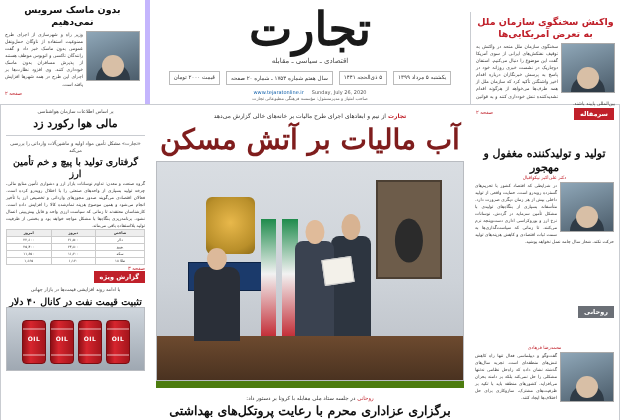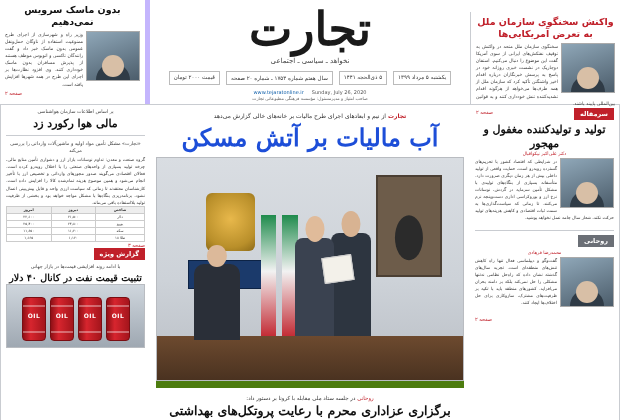--- a/index.html
+++ b/index.html
@@ -132,20 +132,21 @@
     flex:1;
     min-height:0;
   }
   .col-right{
     width:150px;
     box-sizing:border-box;
     border-right:1px solid #c9ccd1;
     padding:3px 5px;
     display:flex;
     flex-direction:column;
+    gap:24px;
   }
   .col-left{
     width:150px;
     box-sizing:border-box;
     border-left:1px solid #c9ccd1;
     padding:3px 5px;
     display:flex;
     flex-direction:column;
   }
   .col-center{
@@ -168,23 +169,23 @@
   .section-tag.gray{background:#6b6f76;}
   .kicker{
     font-size:6px;
     color:#333;
     text-align:center;
     margin:2px 0 3px 0;
     line-height:1.5;
   }
   .kicker .hl{color:#c0202a;font-weight:700;}
   .lead-head{
-    font-size:24px;
+    font-size:28px;
     font-weight:700;
-    color:#1d4ed8;
+    color:#7f1d1d;
     text-align:center;
     line-height:1.15;
     margin:1px 0 5px 0;
     font-family:"DejaVu Serif", serif;
   }
   .lead-photo{
     flex:1;
     min-height:0;
     border:1px solid #b9bcc1;
     position:relative;
@@ -320,21 +321,21 @@
 
     <div class="top-left">
       <div class="mini-head red">واکنش سخنگوی سازمان ملل به تعرض آمریکایی‌ها</div>
       <div class="thumb person"></div>
       <div class="mini-body">سخنگوی سازمان ملل متحد در واکنش به توقیف نفتکش‌های ایرانی از سوی آمریکا گفت این موضوع را دنبال می‌کنیم. استفان دوجاریک در نشست خبری روزانه خود در پاسخ به پرسش خبرنگاران درباره اقدام اخیر واشنگتن تأکید کرد که سازمان ملل از همه طرف‌ها می‌خواهد از هرگونه اقدام تشدیدکننده تنش خودداری کنند و به قوانین بین‌المللی پایبند باشند.</div>
       <div class="more">صفحه ۲</div>
     </div>
 
     <div class="masthead">
       <div class="paper-title">تجارت</div>
-      <div class="paper-sub">نخواهد ـ سیاسی ـ اجتماعی</div>
+      <div class="paper-sub">اقتصادی ـ سیاسی ـ مقابله</div>
       <div class="masthead-meta">
         <div class="meta-box">یکشنبه ۵ مرداد ۱۳۹۹</div>
         <div class="meta-box">۵ ذی‌الحجه ۱۴۴۱</div>
         <div class="meta-box wide">سال هفتم شماره ۱۷۵۳ ـ شماره ۲۰ صفحه</div>
         <div class="meta-box">قیمت ۲۰۰۰ تومان</div>
       </div>
       <div class="masthead-bottom">
         <span>Sunday, July 26, 2020</span>
         <span class="site">www.tejaratonline.ir</span>
       </div>
@@ -398,20 +399,21 @@
         <div class="cap-head">برگزاری عزاداری محرم با رعایت پروتکل‌های بهداشتی</div>
       </div>
     </div>
 
     <div class="col-left">
       <div class="blk-kicker">بر اساس اطلاعات سازمان هواشناسی</div>
       <div class="blk-head">مالی هوا رکورد زد</div>
       <div class="rule"></div>
 
       <div class="blk-kicker">«تجارت» مشکل تأمین مواد اولیه و ماشین‌آلات وارداتی را بررسی می‌کند</div>
+      <div class="blk-head sm">گرفتاری تولید با پیچ و خم تأمین ارز</div>
       <div class="small-txt">گروه صنعت و معدن: تداوم نوسانات بازار ارز و دشواری تأمین منابع مالی، چرخه تولید بسیاری از واحدهای صنعتی را با اختلال روبه‌رو کرده است. فعالان اقتصادی می‌گویند صدور مجوزهای وارداتی و تخصیص ارز با تأخیر انجام می‌شود و همین موضوع هزینه تمام‌شده کالا را افزایش داده است. کارشناسان معتقدند تا زمانی که سیاست ارزی واحد و قابل پیش‌بینی اعمال نشود، برنامه‌ریزی بنگاه‌ها با مشکل مواجه خواهد بود و بخشی از ظرفیت تولید بلااستفاده باقی می‌ماند.</div>
 
       <table class="table-mini">
         <thead>
           <tr>
             <th>شاخص</th>
             <th>دیروز</th>
             <th>امروز</th>
           </tr>
         </thead>

